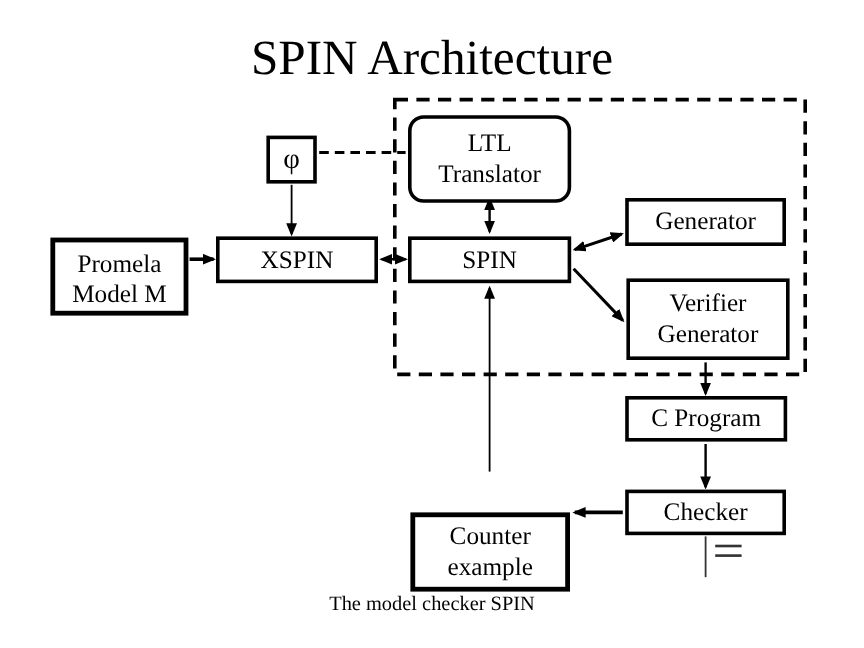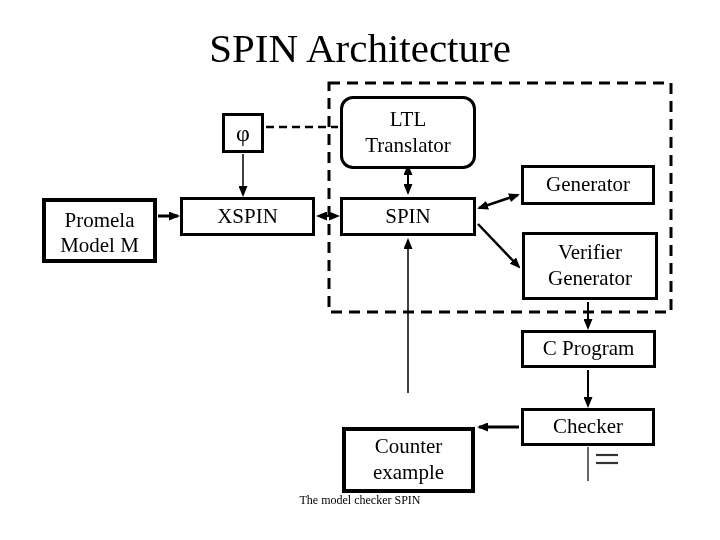--- a/index.html
+++ b/index.html
@@ -10,21 +10,21 @@
     color:#000;
   }
   .stage{position:absolute;left:0;top:0;width:720px;height:540px;padding-left:24px;}
   .title{
     position:absolute;left:0;top:26px;width:720px;
     text-align:center;font-size:41px;line-height:1.1;color:#000;
     font-family:"Liberation Serif","DejaVu Serif",serif;
   }
   .caption{
     position:absolute;left:0;top:493px;width:720px;
-    text-align:center;font-size:12px;color:#000;
+    text-align:center;font-size:17px;color:#000;
   }
   svg.connectors{position:absolute;left:0;top:0;width:720px;height:540px;}
   .node{
     position:absolute;box-sizing:border-box;background:#ffffff;
     border:3px solid #000;display:flex;align-items:center;justify-content:center;
     text-align:center;
   }
   .node span{white-space:pre-line;font-size:21px;line-height:1.22;display:block;}
   #node-phi{left:222px;top:113px;width:42px;height:40px;}
   #node-phi span{font-size:24px;line-height:1;}

